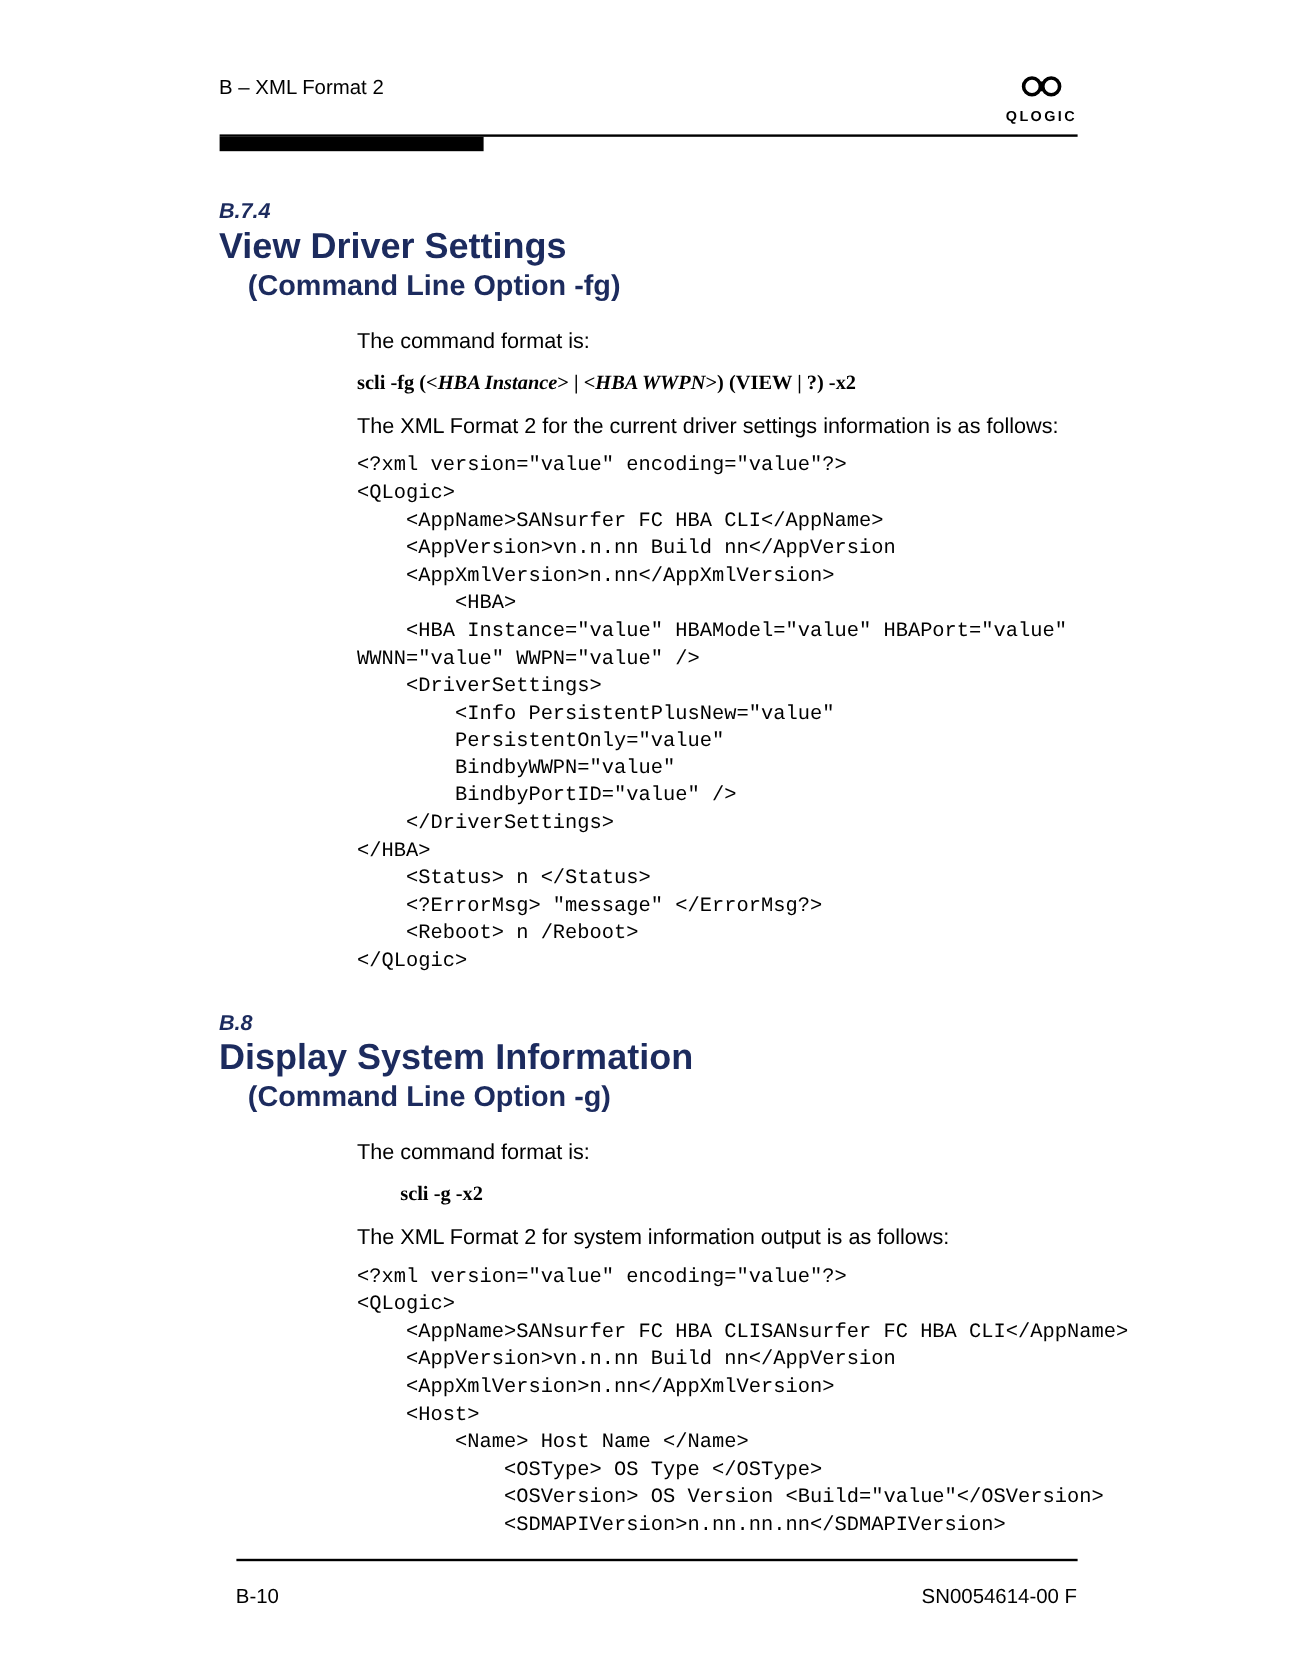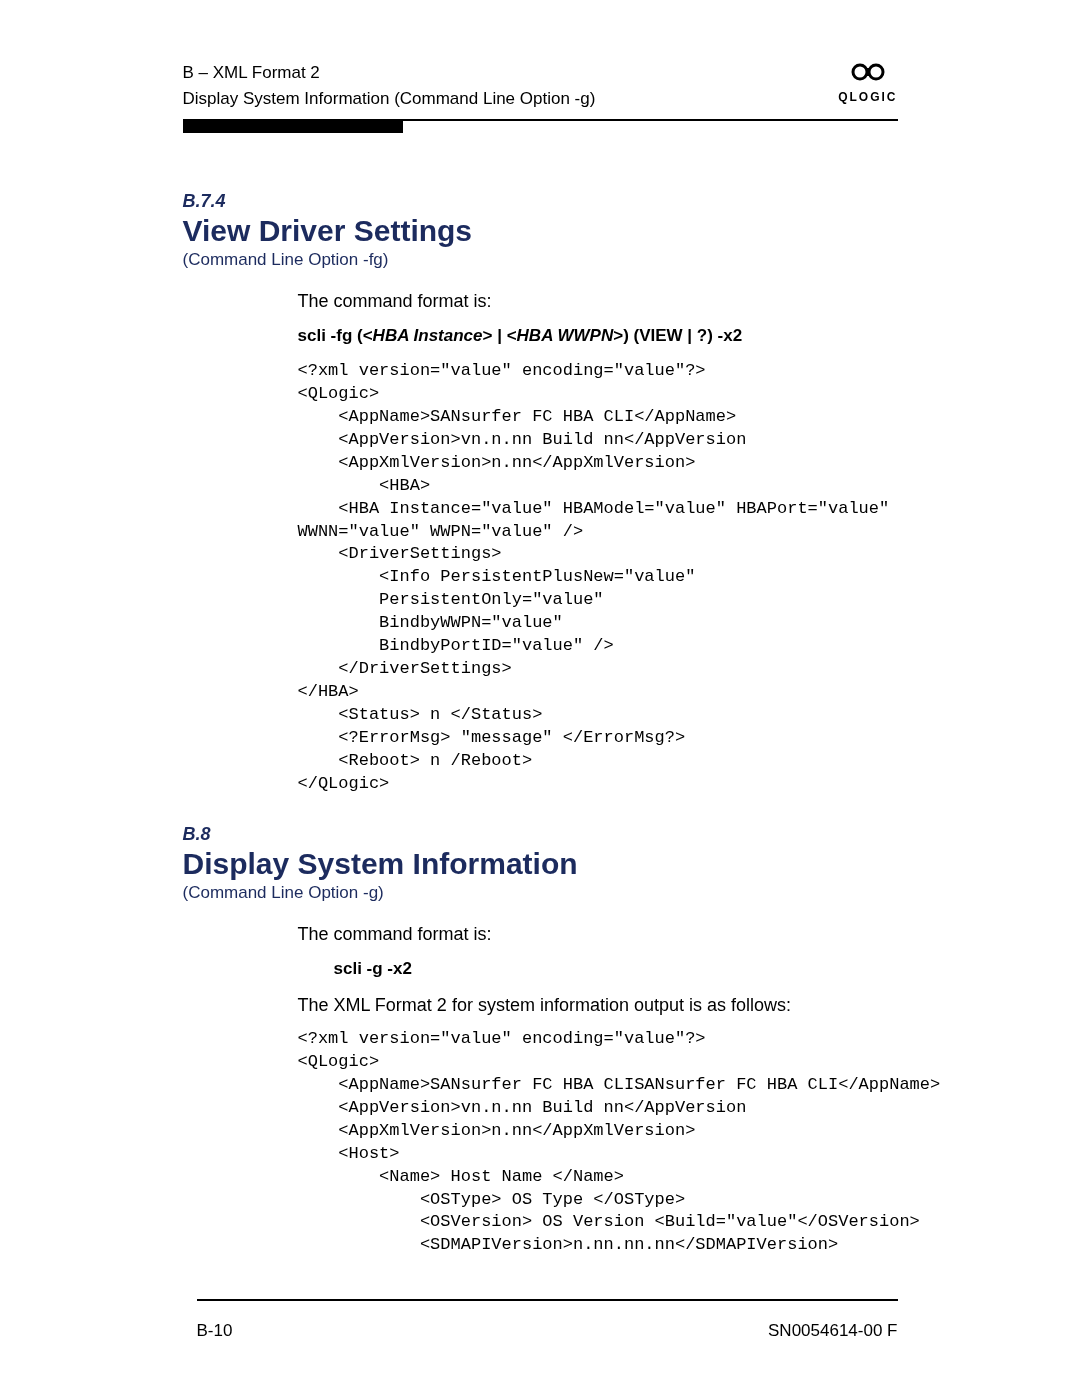--- a/index.html
+++ b/index.html
@@ -47,45 +47,46 @@
     width: 220px;
     height: 12px;
     background: #000;
     margin-top: 0;
   }
   .section-number {
     font-style: italic;
     font-weight: bold;
     color: #1c2b5e;
     font-size: 18px;
-    margin-top: 58px;
+    margin-top: 40px;
   }
   .section-title {
     color: #1c2b5e;
     font-weight: bold;
     font-size: 30px;
     margin-top: 2px;
   }
   .section-subtitle {
     color: #1c2b5e;
-    font-weight: normal;
-    font-size: 17px;
+    font-weight: bold;
+    font-size: 24px;
     margin-top: 2px;
+    margin-left: 24px;
   }
   .body-block {
     margin-left: 115px;
     margin-top: 19px;
     font-size: 18px;
     line-height: 1.4;
   }
   .body-text {
     margin-bottom: 10px;
   }
   .cmd {
-    font-family: Liberation Sans, sans-serif;
+    font-family: Liberation Serif, serif;
     font-weight: bold;
     font-size: 17px;
     white-space: pre;
     margin-bottom: 12px;
   }
   .cmd .it {
     font-style: italic;
   }
   .code {
     font-family: "Courier New", monospace;
@@ -113,21 +114,20 @@
   .indent { margin-left: 36px; }
 </style>
 </head>
 <body>
 
 <div class="page">
 
   <div class="header-row">
     <div class="header-left">
       <div>B – XML Format 2</div>
-      <div>Display System Information (Command Line Option -g)</div>
     </div>
     <div class="logo">
       <div class="logo-glyph">
         <svg width="40" height="24" viewBox="0 0 40 24" aria-hidden="true">
           <circle cx="12" cy="12" r="7" fill="none" stroke="#000" stroke-width="3"></circle>
           <circle cx="28" cy="12" r="7" fill="none" stroke="#000" stroke-width="3"></circle>
           <line x1="20" y1="8" x2="20" y2="16" stroke="#000" stroke-width="3"></line>
         </svg>
       </div>
       <div>QLOGIC</div>
@@ -139,20 +139,21 @@
 
   <div class="section-number">B.7.4</div>
   <div class="section-title">View Driver Settings</div>
   <div class="section-subtitle">(Command Line Option -fg)</div>
 
   <div class="body-block">
     <div class="body-text">The command format is:</div>
 
     <div class="cmd"><span>scli -fg (&lt;</span><span class="it">HBA Instance</span><span>&gt; | &lt;</span><span class="it">HBA WWPN</span><span>&gt;) (VIEW | ?) -x2</span></div>
 
+    <div class="body-text">The XML Format 2 for the current driver settings information is as follows:</div>
 
     <div class="code">&lt;?xml version="value" encoding="value"?&gt;
 &lt;QLogic&gt;
     &lt;AppName&gt;SANsurfer FC HBA CLI&lt;/AppName&gt;
     &lt;AppVersion&gt;vn.n.nn Build nn&lt;/AppVersion
     &lt;AppXmlVersion&gt;n.nn&lt;/AppXmlVersion&gt;
         &lt;HBA&gt;
     &lt;HBA Instance="value" HBAModel="value" HBAPort="value"
 WWNN="value" WWPN="value" /&gt;
     &lt;DriverSettings&gt;

